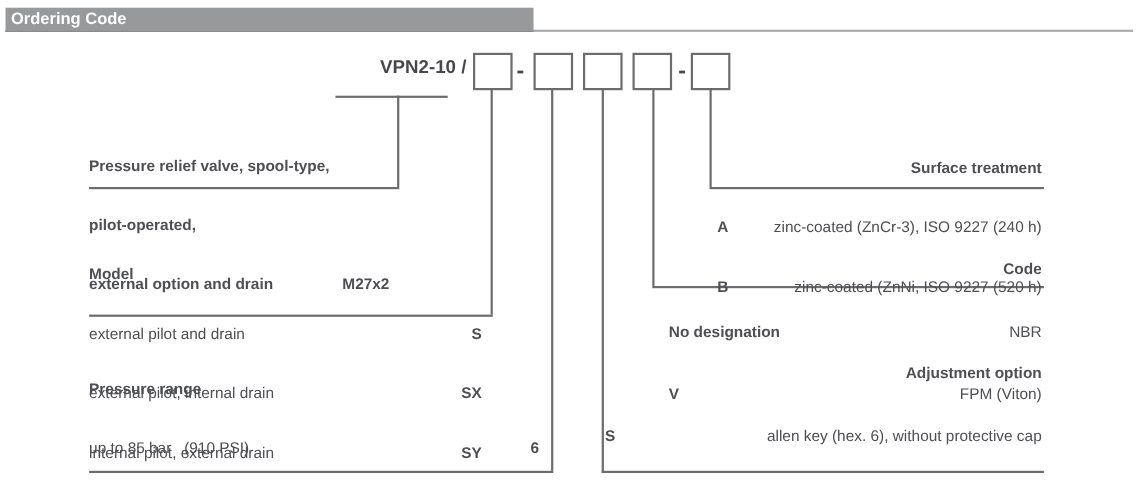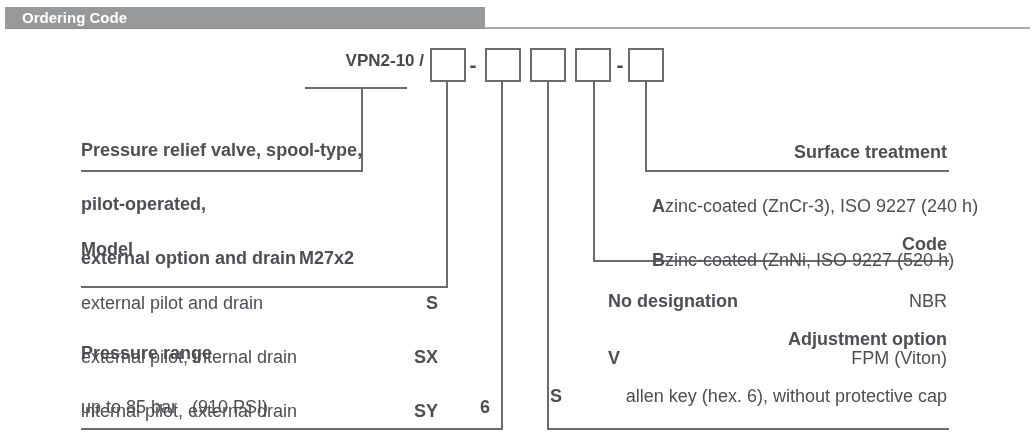--- a/index.html
+++ b/index.html
@@ -10,21 +10,21 @@
     font-family:"Liberation Sans", sans-serif;
     color:#4e4f53;
     overflow:hidden;
   }
   
   .header-rule{position:absolute;left:5px;top:27px;width:1025px;height:2px;background:#aaabad;}
   .header-bar{
     position:absolute;left:5px;top:7px;width:480px;height:22px;
     background:#98999b;color:#ffffff;
     font-size:15px;font-weight:bold;line-height:22px;
-    padding-left:17px;box-sizing:border-box;
+    padding-left:5px;box-sizing:border-box;
     border-bottom:1px solid #8a8b8d;
   }
   
   .code-prefix{
     position:absolute;left:298px;top:51px;width:126px;
     text-align:right;font-size:17px;font-weight:bold;color:#47484c;
     white-space:pre;
   }
   .prefix-underline{position:absolute;left:305px;top:87px;width:102px;height:2px;background:#6b6c6f;}
   .code-box{
@@ -33,21 +33,21 @@
   }
   .code-dash{
     position:absolute;top:51px;width:16px;height:28px;
     font-size:21px;font-weight:bold;color:#47484c;
     text-align:center;line-height:28px;
   }
   
   .line-v{position:absolute;width:2px;background:#6b6c6f;}
   .line-h{position:absolute;height:2px;background:#6b6c6f;}
   
-  .sec{position:absolute;font-size:18px;line-height:18px;white-space:pre;}
+  .sec{position:absolute;font-size:14px;line-height:18px;white-space:pre;}
   .sec .title{font-weight:bold;}
   .sec-right{text-align:right;}
   .row{display:flex;}
   .row .lbl{flex:1;white-space:pre;}
   .sec-left .row .lbl{text-align:left;}
   .sec-left .row .code{font-weight:bold;text-align:left;}
   .sec-right .row .code{font-weight:bold;text-align:left;}
   .sec-right .row .lbl{text-align:right;}
   .bold{font-weight:bold;}
   .lh19{line-height:19px;}

